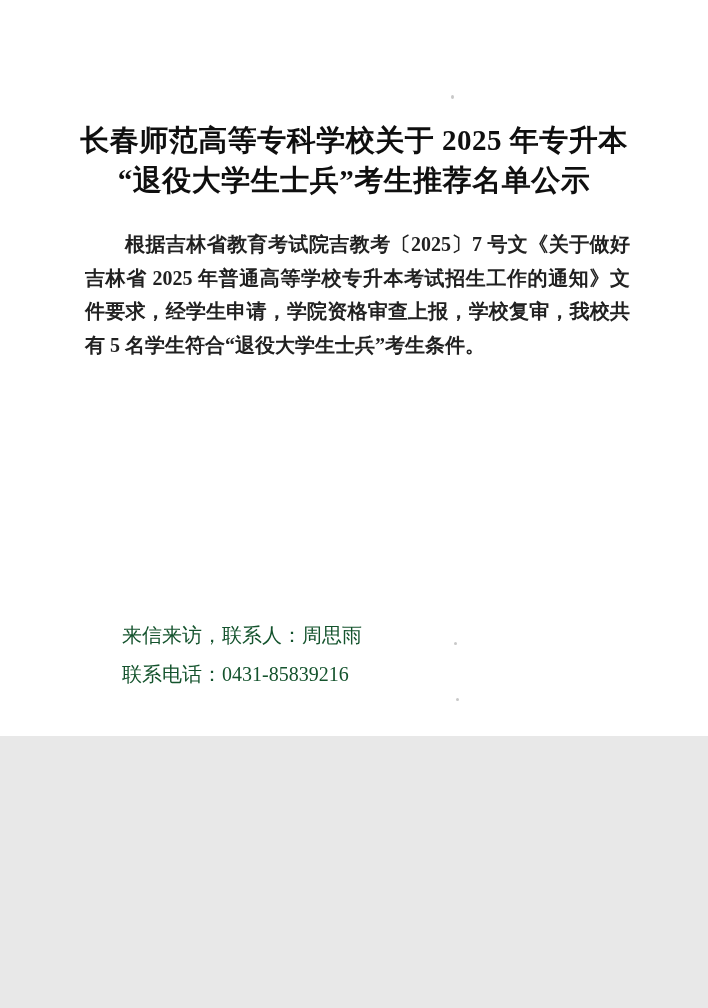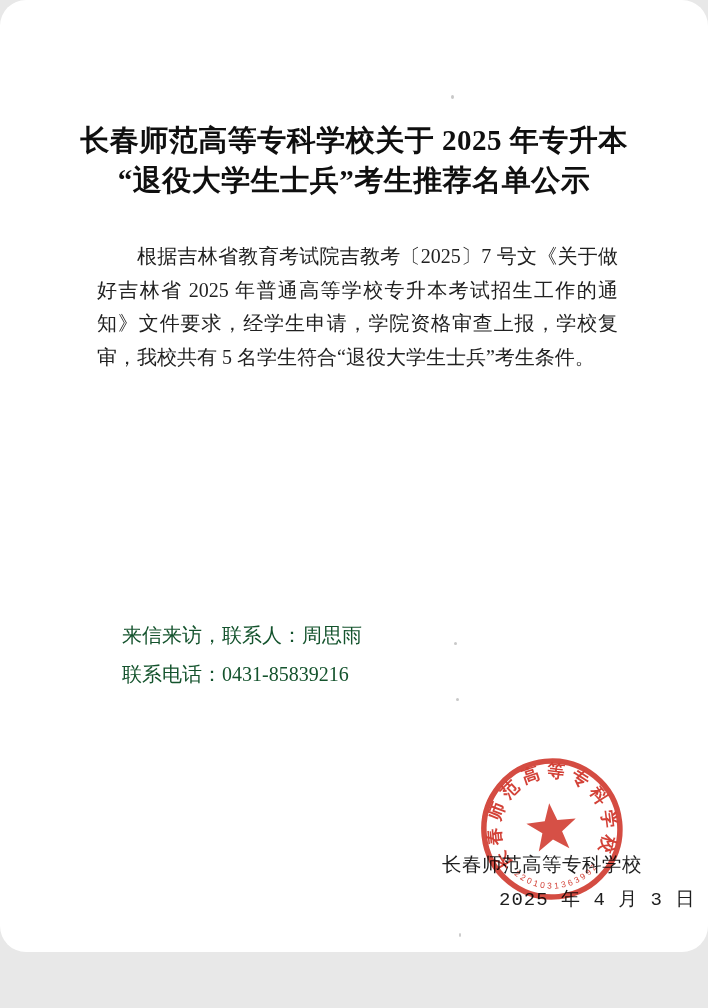--- a/index.html
+++ b/index.html
@@ -1,26 +1,25 @@
 <!DOCTYPE html>
 <html><head>
 <meta charset="utf-8">
 <style>
   * { margin: 0; padding: 0; box-sizing: border-box; }
   html,body { background: #e8e8e8; }
   .page {
     position: relative;
     width: 708px;
-    height: 952px;
+    height: 736px;
     margin: 0 auto;
     background: #ffffff;
     overflow: hidden;
     font-family: "Liberation Serif", "DejaVu Serif", serif;
     color: #1c1c1c;
-    border-radius: 26px;
   }
   .doc-title {
     position: absolute;
     top: 120px;
     left: 0;
     width: 100%;
     text-align: center;
     font-size: 29px;
     line-height: 40px;
     font-weight: 700;
@@ -31,21 +30,21 @@
     position: absolute;
     top: 228px;
     left: 85px;
     width: 545px;
     font-size: 20px;
     line-height: 33.5px;
     text-align: justify;
     text-justify: inter-character;
     color: #212121;
   }
-  .doc-body p { text-indent: 2em; margin: 12px; }
+  .doc-body p { text-indent: 2em; margin: 0; font-weight: bold; }
   .contact-block {
     position: absolute;
     top: 616px;
     left: 122px;
     font-size: 20px;
     line-height: 39px;
     color: #14532d;
   }
   .signature {
     position: absolute;

